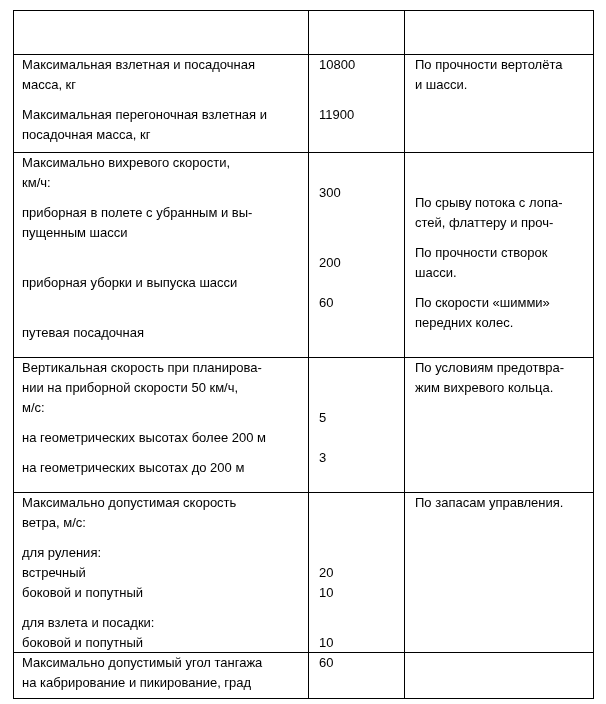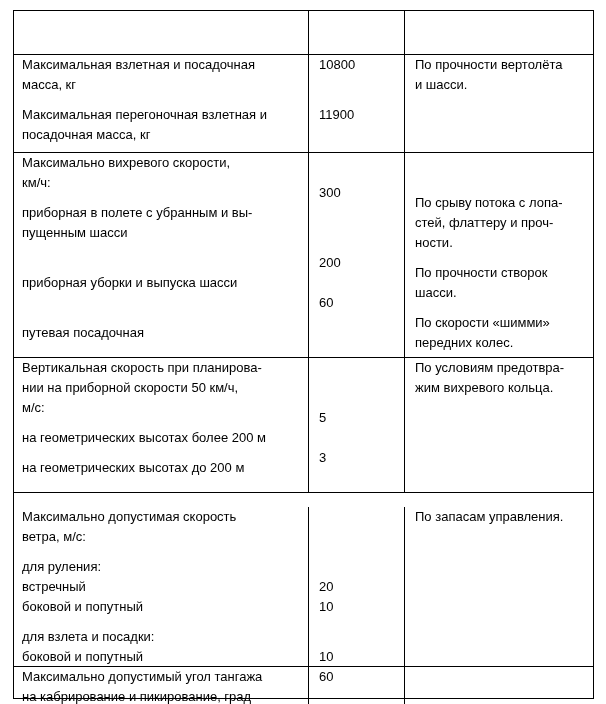--- a/index.html
+++ b/index.html
@@ -113,21 +113,20 @@
           <div class="sp"></div>
           <div class="ln">60</div>
         </div>
         <div class="cell reason">
           <div class="sp"></div>
           <div class="sp"></div>
           <div class="sp"></div>
           <div class="sp"></div>
           <div class="ln">По срыву потока с лопа-</div>
           <div class="ln">стей, флаттеру и проч-</div>
-          <div class="ln">ности.</div>
           <div class="sp"></div>
           <div class="ln">По прочности створок</div>
           <div class="ln">шасси.</div>
           <div class="sp"></div>
           <div class="ln">По скорости «шимми»</div>
           <div class="ln">передних колес.</div>
         </div>
       </div>
       <div class="row" style="height: 135px;">
         <div class="cell name">
@@ -148,21 +147,21 @@
           <div class="ln">5</div>
           <div class="sp"></div>
           <div class="sp"></div>
           <div class="ln">3</div>
         </div>
         <div class="cell reason">
           <div class="ln">По условиям предотвра-</div>
           <div class="ln">жим вихревого кольца.</div>
         </div>
       </div>
-      <div class="row" style="height: 160px; margin-top: 14px;">
+      <div class="row" style="height: 160px;">
         <div class="cell name">
           <div class="ln">Максимально допустимая скорость</div>
           <div class="ln">ветра, м/с:</div>
           <div class="sp"></div>
           <div class="ln">для руления:</div>
           <div class="ln">встречный</div>
           <div class="ln">боковой и попутный</div>
           <div class="sp"></div>
           <div class="ln">для взлета и посадки:</div>
           <div class="ln">боковой и попутный</div>

